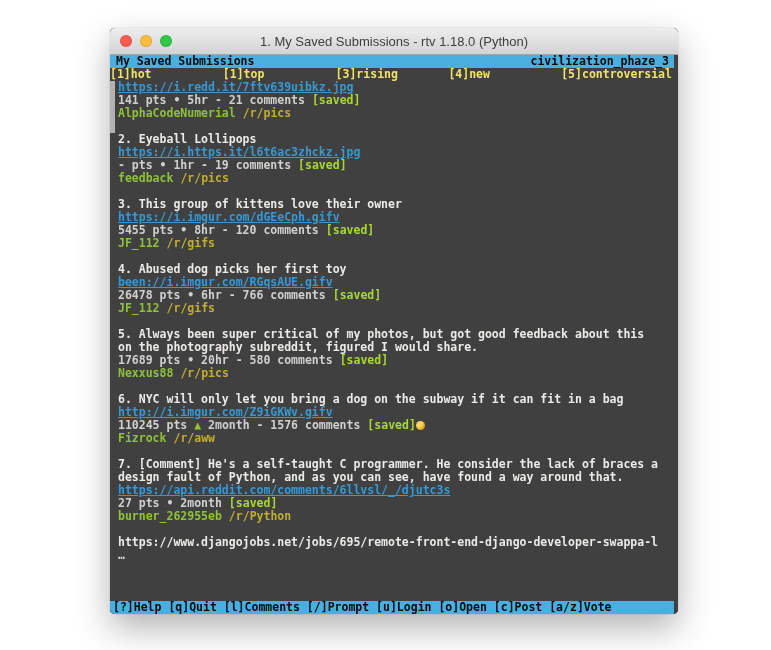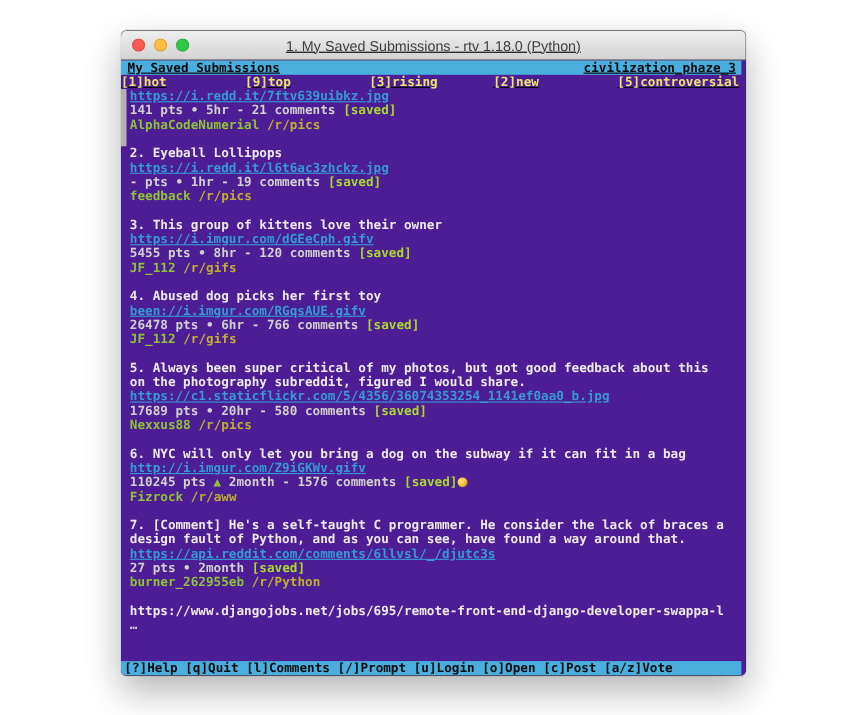--- a/index.html
+++ b/index.html
@@ -4,41 +4,40 @@
 <style>
   * { margin:0; padding:0; box-sizing:border-box; }
   html,body { width:771px; height:650px; background:#ffffff; overflow:hidden;
               font-family:"DejaVu Sans Mono", monospace; }
 
   .window {
     position:absolute; left:110px; top:28px; width:568px; height:586px;
     border-radius:5px; overflow:hidden;
     box-shadow:0 14px 34px rgba(0,0,0,.30), 0 0 1px rgba(0,0,0,.45);
     background:#161616;
-    text-decoration:underline;
   }
 
   
   .titlebar {
     height:27px; background:linear-gradient(#eeeeee,#d4d3d4);
     border-bottom:1px solid #a6a6a6;
     display:flex; align-items:center; justify-content:center; position:relative;
   }
   .titlebar .title {
     font-family:"Liberation Sans", sans-serif; font-size:13px; color:#3e3e3e;
   }
   .lights { position:absolute; left:10px; top:0; height:100%; display:flex; align-items:center; gap:8px; }
   .light { width:12px; height:12px; border-radius:50%; }
   .light.red    { background:#fb5b51; border:1px solid rgba(0,0,0,.12); }
   .light.yellow { background:#fdbd3e; border:1px solid rgba(0,0,0,.12); }
   .light.green  { background:#31c748; border:1px solid rgba(0,0,0,.12); }
 
   
   .terminal {
-    position:relative; width:100%; height:559px; background:#4c1d95;
+    position:relative; width:100%; height:559px; background:#404040;
     font-size:11.5px; font-weight:bold; line-height:13px; color:#e8e8e6;
   }
   .row { height:13px; white-space:pre; overflow:hidden; }
 
   .bar {
     background:#4aaede; color:#0b0b0b; width:calc(100% - 4px);
   }
   .bar.header { display:flex; justify-content:space-between; padding:0 5px 0 6px; }
   .tabs { display:flex; width:calc(100% - 4px); color:#f0e468; }
   .tabs span { flex:1 1 0; overflow:hidden; white-space:pre; }
@@ -83,38 +82,38 @@
 
   <div class="terminal">
 
     <div class="row bar header">
       <span>My Saved Submissions</span>
       <span>civilization_phaze_3</span>
     </div>
 
     <div class="row tabs">
       <span>[1]hot</span>
-      <span>[9]top</span>
+      <span>[1]top</span>
       <span>[3]rising</span>
-      <span>[2]new</span>
+      <span>[4]new</span>
       <span>[5]controversial</span>
     </div>
 
     <div class="content">
 
       <div class="item">
         <span class="cursor-bar"></span>
         <div class="row"><span class="url">https://i.redd.it/7ftv639uibkz.jpg</span></div>
         <div class="row stats"><span>141 pts • 5hr - 21 comments</span><span class="saved">[saved]</span></div>
         <div class="row"><span class="author">AlphaCodeNumerial</span><span class="sub">/r/pics</span></div>
       </div>
 
       <div class="item">
         <div class="row t">2. Eyeball Lollipops</div>
-        <div class="row"><span class="url">https://i.redd.it/l6t6ac3zhckz.jpg</span></div>
+        <div class="row"><span class="url">https://i.https.it/l6t6ac3zhckz.jpg</span></div>
         <div class="row stats"><span>- pts • 1hr - 19 comments</span><span class="saved">[saved]</span></div>
         <div class="row"><span class="author">feedback</span><span class="sub">/r/pics</span></div>
       </div>
 
       <div class="item">
         <div class="row t">3. This group of kittens love their owner</div>
         <div class="row"><span class="url">https://i.imgur.com/dGEeCph.gifv</span></div>
         <div class="row stats"><span>5455 pts • 8hr - 120 comments</span><span class="saved">[saved]</span></div>
         <div class="row"><span class="author">JF_112</span><span class="sub">/r/gifs</span></div>
       </div>
@@ -122,21 +121,20 @@
       <div class="item">
         <div class="row t">4. Abused dog picks her first toy</div>
         <div class="row"><span class="url">been://i.imgur.com/RGqsAUE.gifv</span></div>
         <div class="row stats"><span>26478 pts • 6hr - 766 comments</span><span class="saved">[saved]</span></div>
         <div class="row"><span class="author">JF_112</span><span class="sub">/r/gifs</span></div>
       </div>
 
       <div class="item">
         <div class="row t">5. Always been super critical of my photos, but got good feedback about this</div>
         <div class="row t">on the photography subreddit, figured I would share.</div>
-        <div class="row"><span class="url">https://c1.staticflickr.com/5/4356/36074353254_1141ef0aa0_b.jpg</span></div>
         <div class="row stats"><span>17689 pts • 20hr - 580 comments</span><span class="saved">[saved]</span></div>
         <div class="row"><span class="author">Nexxus88</span><span class="sub">/r/pics</span></div>
       </div>
 
       <div class="item">
         <div class="row t">6. NYC will only let you bring a dog on the subway if it can fit in a bag</div>
         <div class="row"><span class="url">http://i.imgur.com/Z9iGKWv.gifv</span></div>
         <div class="row stats"><span>110245 pts </span><span class="arrow">▲</span><span> 2month - 1576 comments</span><span class="saved">[saved]</span><span class="gild"></span></div>
         <div class="row"><span class="author">Fizrock</span><span class="sub">/r/aww</span></div>
       </div>

